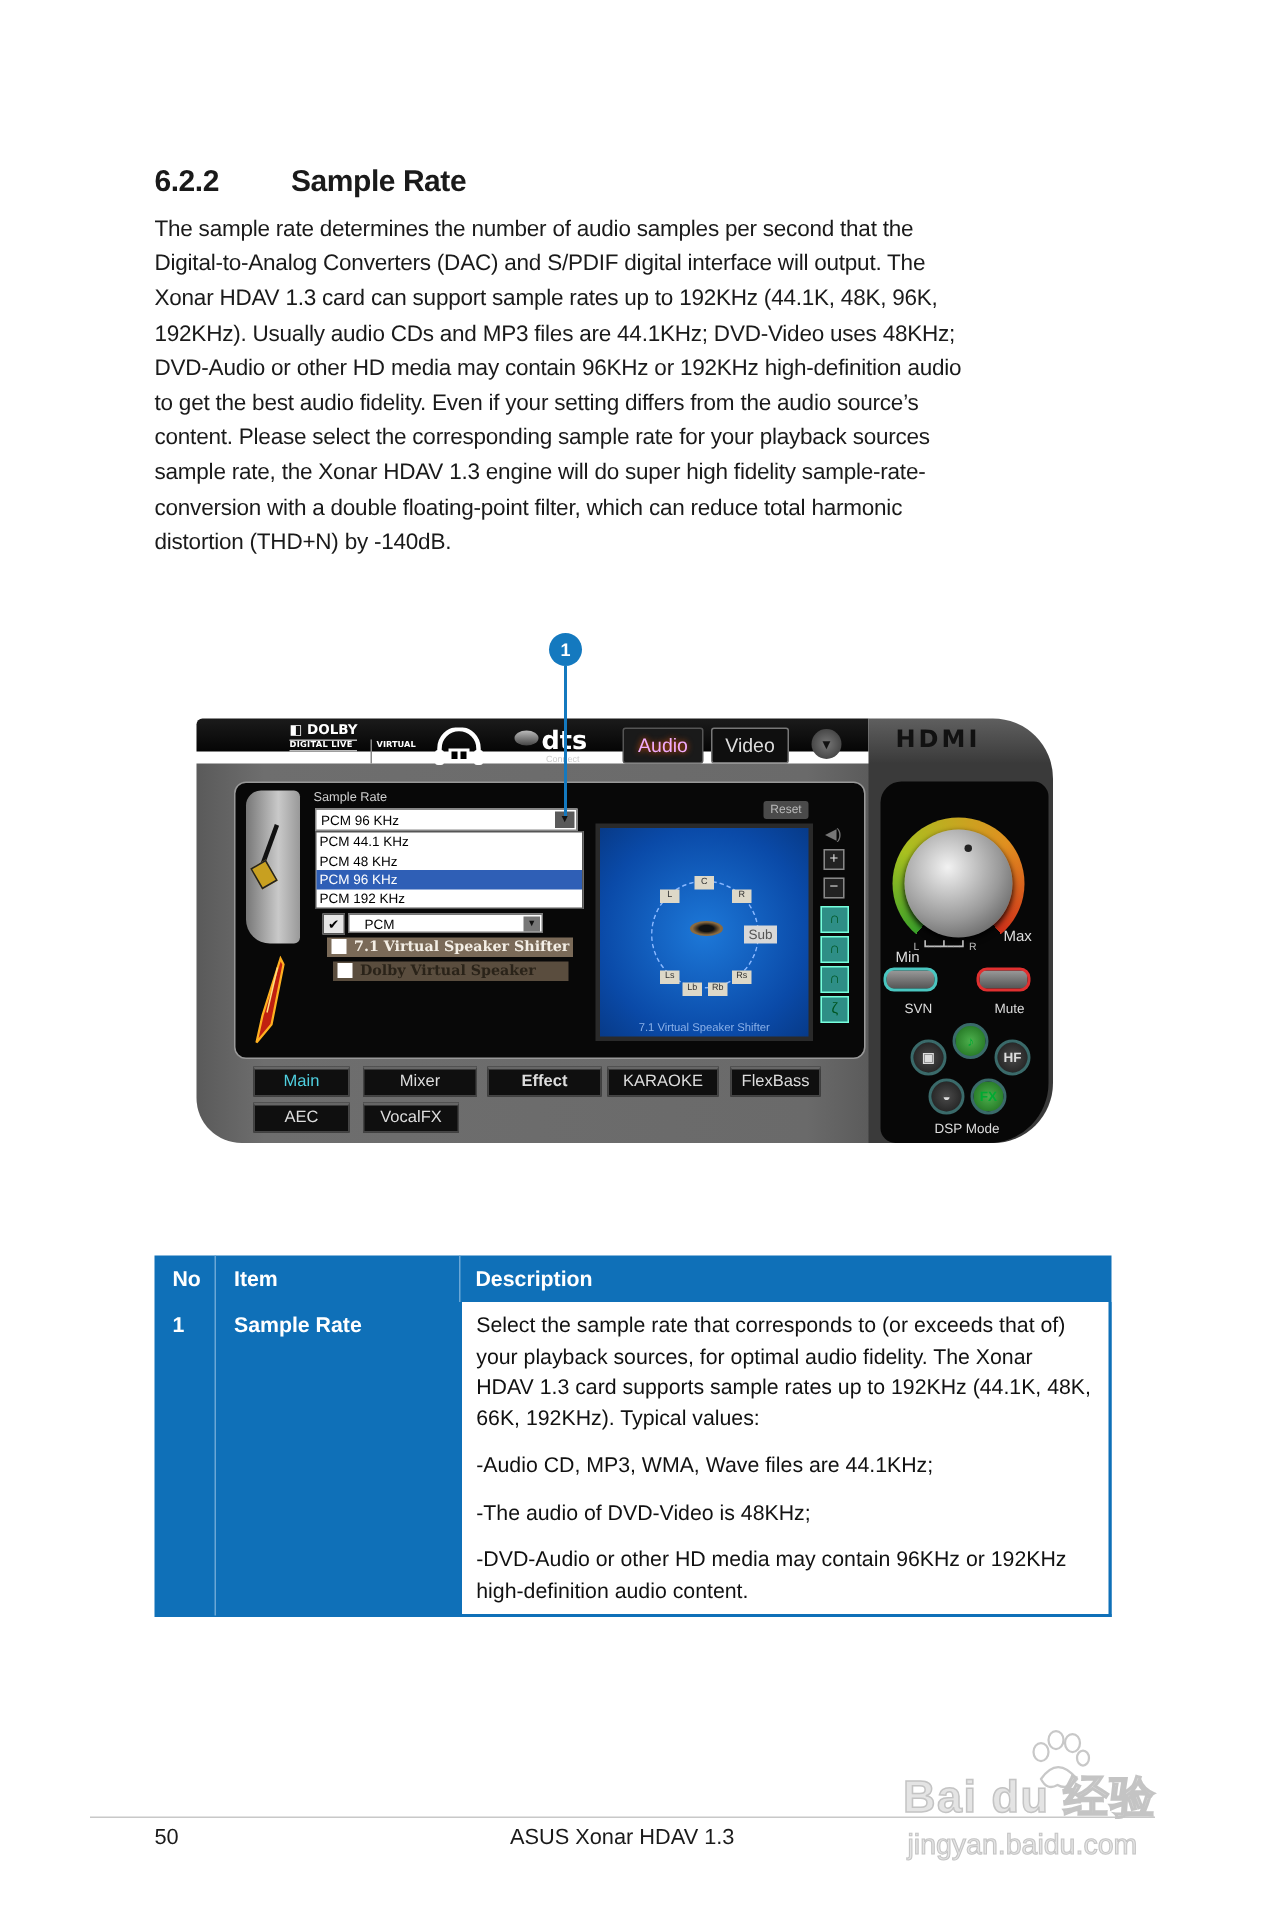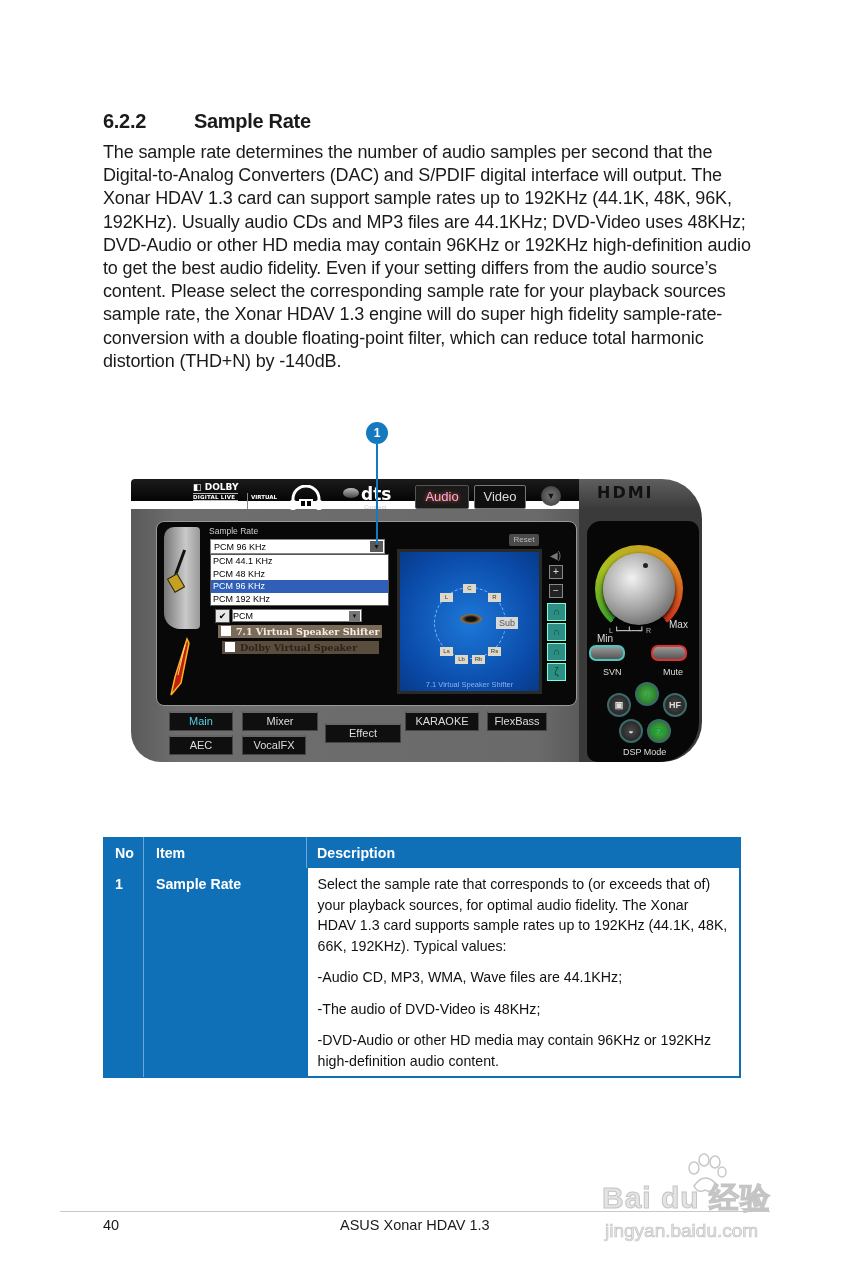--- a/index.html
+++ b/index.html
@@ -1,19 +1,19 @@
 <!DOCTYPE html>
 <html><head>
 <meta charset="utf-8">
 <style>
   html, body { margin: 0; padding: 0; background: #ffffff; }
   body { width: 849px; height: 1280px; position: relative; font-family: "Liberation Sans", sans-serif; color: #1a1a1a; overflow: hidden; }
   .heading { position: absolute; left: 103px; top: 110px; font-size: 20px; font-weight: bold; letter-spacing: -0.3px; }
   .heading .num { display: inline-block; width: 91px; }
-  .body-text { position: absolute; left: 103px; top: 141px; width: 650px; font-size: 18px; line-height: 23.2px; letter-spacing: -0.15px; }
+  .body-text { position: absolute; left: 103px; top: 141px; width: 650px; font-size: 15px; line-height: 23.2px; letter-spacing: -0.15px; }
   .body-text p { margin: 0; white-space: nowrap; }
 
   
   .callout { position: absolute; left: 366px; top: 422px; width: 22px; height: 22px; border-radius: 50%; background: #1479bf; color: #fff; font-size: 12px; font-weight: bold; text-align: center; line-height: 22px; }
   .callout-line { position: absolute; left: 376px; top: 444px; width: 1.5px; height: 100px; background: #1479bf; z-index: 5; }
 
   
   .app { position: absolute; left: 131px; top: 479px; width: 571px; height: 283px; }
   .app-topbar { position: absolute; left: 0; top: 0; width: 448px; height: 22px; background: linear-gradient(#1b1b1b,#050505); border-radius: 4px 0 0 0; }
   .app-body { position: absolute; left: 0; top: 30px; width: 452px; height: 253px; background: linear-gradient(90deg,#5a5a5a,#6e6e6e 10%,#6a6a6a 90%,#5a5a5a); border-radius: 0 0 0 30px; }
@@ -40,21 +40,21 @@
   .cable-tab .cord { position: absolute; left: 14px; top: 22px; width: 3px; height: 30px; background: #111; transform: rotate(20deg); }
   .rocket { position: absolute; left: 12px; top: 115px; width: 22px; height: 60px; }
 
   .sr-label { position: absolute; left: 52px; top: 4px; font-size: 8.5px; color: #cfcfcf; }
   .sr-select { position: absolute; left: 53px; top: 17px; width: 175px; height: 15px; background: #fff; border: 1px solid #888; font-size: 9px; color: #000; line-height: 15px; padding-left: 3px; box-sizing: border-box; }
   .sr-select .arrow { position: absolute; right: 1px; top: 1px; width: 13px; height: 11px; background: #5a5a5a; color: #111; font-size: 7px; text-align: center; line-height: 11px; }
   .sr-list { position: absolute; left: 53px; top: 32px; width: 177px; background: #fff; border: 1px solid #555; z-index: 3; }
   .sr-list div { font-size: 9px; height: 12.5px; line-height: 12.5px; padding-left: 2px; color: #000; }
   .sr-list .sel { background: #2f5fb6; color: #fff; }
   .chk-pcm { position: absolute; left: 58px; top: 87px; width: 13px; height: 12px; background: #e6e6e6; border: 1px solid #555; font-size: 9px; text-align: center; line-height: 12px; color: #000; }
-  .pcm-select { position: absolute; left: 75px; top: 87px; width: 130px; height: 13px; background: #fff; border: 1px solid #777; font-size: 9px; line-height: 13px; padding-left: 0; box-sizing: border-box; color: #000; }
+  .pcm-select { position: absolute; left: 75px; top: 87px; width: 130px; height: 13px; background: #fff; border: 1px solid #777; font-size: 9px; line-height: 13px; padding-left: 10px; box-sizing: border-box; color: #000; }
   .pcm-select .arrow { position: absolute; right: 1px; top: 1px; width: 11px; height: 10px; background: #777; font-size: 6px; text-align: center; line-height: 10px; color: #111; }
   .vss-row { position: absolute; left: 61px; top: 103px; width: 164px; height: 13px; background: #7a6a58; color: #f4efe6; font-size: 9.5px; font-weight: bold; font-family: "DejaVu Serif", serif; line-height: 13px; }
   .dvs-row { position: absolute; left: 65px; top: 119px; width: 157px; height: 13px; background: #5a4d3e; color: #2a2319; font-size: 9.5px; font-weight: bold; font-family: "DejaVu Serif", serif; line-height: 13px; }
   .mini-chk { display: inline-block; width: 10px; height: 10px; background: #fff; margin: 1px 5px 0 3px; vertical-align: top; }
 
   .reset-btn { position: absolute; left: 352px; top: 12px; width: 30px; height: 12px; background: #4a4a4a; color: #bbb; font-size: 8px; text-align: center; line-height: 12px; border-radius: 2px; }
   .spk-area { position: absolute; left: 240px; top: 27px; width: 145px; height: 145px; background: #2a2a2a; padding: 3px; box-sizing: border-box; }
   .spk-field { width: 139px; height: 139px; background: radial-gradient(#1d78d8, #0a4aa8 70%, #073a88); position: relative; overflow: hidden; }
   .spk-field .ring { position: absolute; left: 34px; top: 35px; width: 70px; height: 70px; border: 1px dashed #8ab8ff; border-radius: 50%; }
   .spk { position: absolute; width: 13px; height: 9px; background: #ddd8c8; color: #333; font-size: 6px; text-align: center; line-height: 9px; }
@@ -202,21 +202,21 @@
       <div class="hp"><span>∩</span></div>
       <div class="hp"><span>∩</span></div>
       <div class="hp"><span>∩</span></div>
       <div class="hp"><span>ζ</span></div>
     </div>
   </div>
 
   <div class="tabs">
     <div class="tab active" style="left:0;top:0;width:62px;">Main</div>
     <div class="tab" style="left:73px;top:0;width:74px;">Mixer</div>
-    <div class="tab" style="left:156px;top:12px;width:74px;">Effect</div>
+    <div class="tab" style="left:156px;top:0;width:74px;font-weight:bold;">Effect</div>
     <div class="tab" style="left:236px;top:0;width:72px;">KARAOKE</div>
     <div class="tab" style="left:318px;top:0;width:58px;">FlexBass</div>
     <div class="tab" style="left:0;top:24px;width:62px;">AEC</div>
     <div class="tab" style="left:73px;top:24px;width:62px;">VocalFX</div>
   </div>
 
   <div class="app-right">
     <div class="hdmi">HDMI</div>
     <div class="right-inner"></div>
     <div class="knob-wrap">
@@ -257,21 +257,21 @@
         <p>Select the sample rate that corresponds to (or exceeds that of) your playback sources, for optimal audio fidelity. The Xonar HDAV 1.3 card supports sample rates up to 192KHz (44.1K, 48K, 66K, 192KHz). Typical values:</p>
         <p>-Audio CD, MP3, WMA, Wave files are 44.1KHz;</p>
         <p>-The audio of DVD-Video is 48KHz;</p>
         <p>-DVD-Audio or other HD media may contain 96KHz or 192KHz high-definition audio content.</p>
       </td>
     </tr>
   </tbody>
 </table>
 
 <div class="footer-rule"></div>
-<div class="page-num">40</div>
+<div class="page-num">50</div>
 <div class="footer-title">ASUS Xonar HDAV 1.3</div>
 
 <div class="watermark">
   <svg class="paw" viewBox="0 0 46 46">
     <g fill="none" stroke="#c8c8c8" stroke-width="1.5">
       <ellipse cx="12" cy="16" rx="5" ry="6"></ellipse>
       <ellipse cx="22" cy="8" rx="5" ry="6"></ellipse>
       <ellipse cx="33" cy="10" rx="5" ry="6"></ellipse>
       <ellipse cx="40" cy="20" rx="4" ry="5"></ellipse>
       <path d="M12 34 Q23 18 36 34 Q30 42 23 38 Q16 42 12 34 Z"></path>

